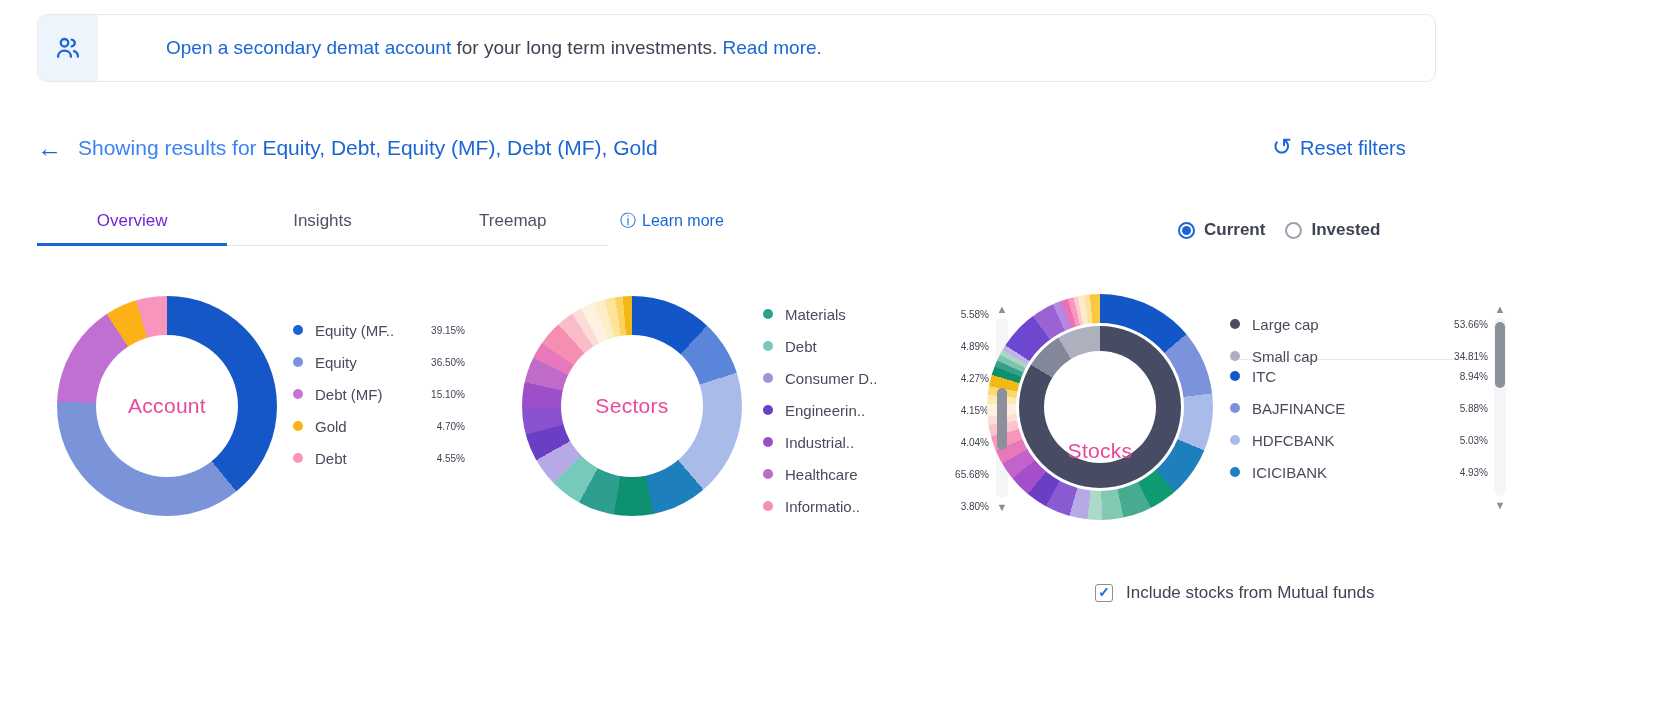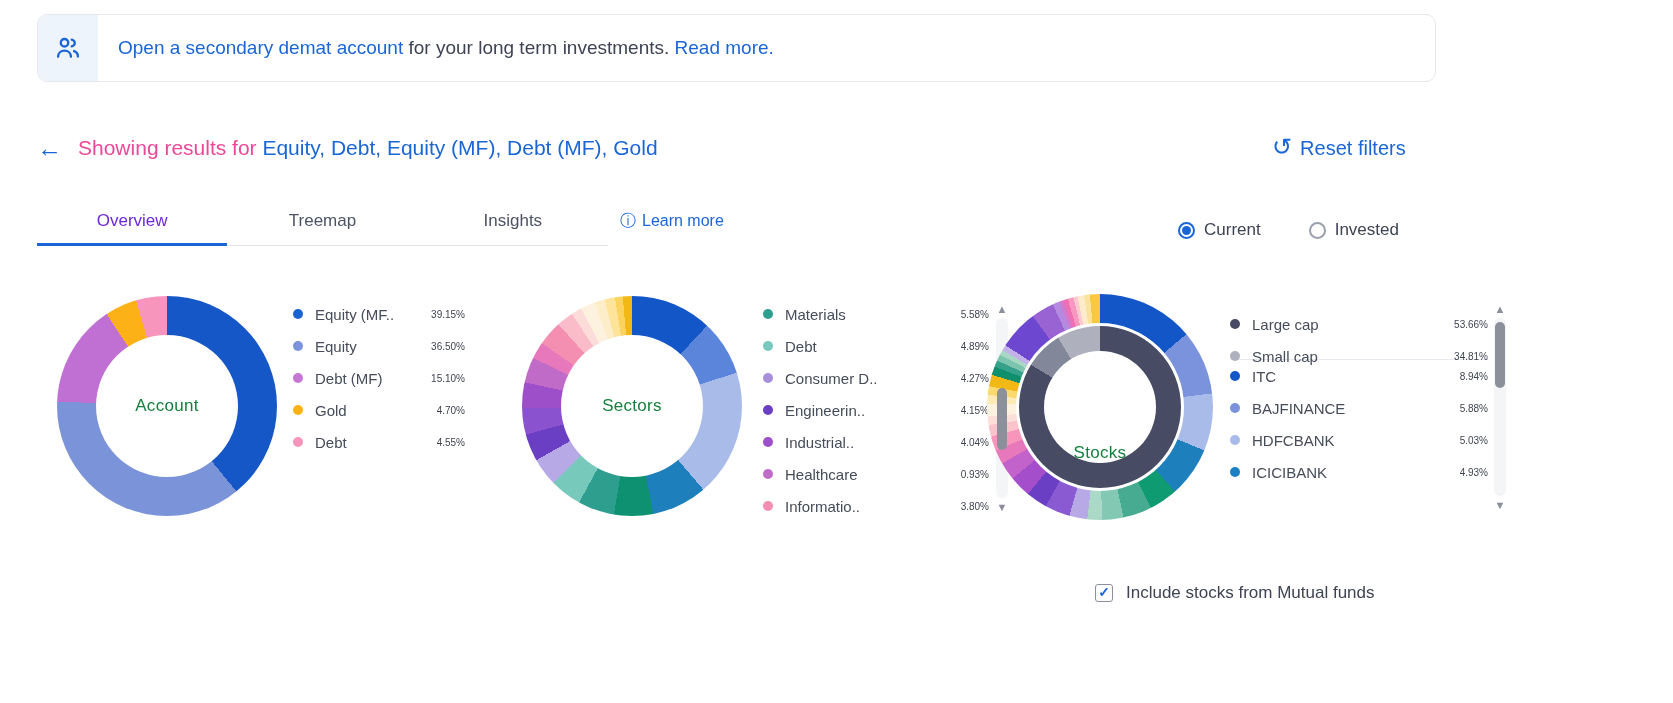--- a/index.html
+++ b/index.html
@@ -1,58 +1,58 @@
 <!DOCTYPE html>
 <html><head>
 <meta charset="utf-8">
 <style>
   html,body{margin:0;padding:0;background:#fff;}
   body{font-family:"Liberation Sans", sans-serif;color:#3d4354;}
   .page{position:relative;width:1673px;height:703px;background:#fff;overflow:hidden;}
 
   
   .banner{position:absolute;left:37px;top:14px;width:1397px;height:66px;border:1px solid #e6e8ec;
-          border-radius:10px;display:flex;align-items:stretch;overflow:hidden;background:#fff;}
+          border-radius:10px;display:flex;align-items:stretch;overflow:hidden;background:#fff;gap:48px;}
   .banner-icon-box{width:60px;background:#eef4fc;display:flex;align-items:center;justify-content:center;flex:0 0 60px;}
   .banner-text{display:flex;align-items:center;padding-left:20px;font-size:19px;color:#3f4454;white-space:pre;}
   .link{color:#1b66d6;cursor:pointer;}
 
   
   .results-bar{position:absolute;left:37px;top:131px;width:1397px;height:34px;font-size:21px;display:flex;align-items:center;}
   .back-arrow{color:#1b66d6;font-size:25px;margin-right:16px;cursor:pointer;line-height:1;}
-  .results-text{color:#ec4899;white-space:pre;}
+  .results-text{color:#3b82f6;white-space:pre;}
   .reset{position:absolute;left:1272px;top:131px;height:34px;display:flex;align-items:center;color:#1b66d6;font-size:20px;cursor:pointer;}
   .reset-icon{font-size:24px;margin-right:8px;line-height:1;transform:translateY(-1px);}
 
   
   .tab-bar{position:absolute;left:37px;top:197px;width:571px;height:48px;display:flex;border-bottom:1px solid #e3e5ea;}
   .tab{flex:1;display:flex;align-items:center;justify-content:center;font-size:17px;color:#4d5364;cursor:pointer;position:relative;}
   .tab.active{color:#6d28d9;}
   .tab.active::after{content:'';position:absolute;left:0;right:0;bottom:-1px;height:3px;background:#1b66d6;}
   .learn-more{position:absolute;left:620px;top:205px;height:32px;display:flex;align-items:center;color:#1b66d6;font-size:16px;cursor:pointer;}
   .learn-more .info-i{font-size:16px;margin-right:6px;}
 
   
-  .view-toggle{position:absolute;left:1178px;top:220px;display:flex;gap:48px;}
+  .view-toggle{position:absolute;left:1178px;top:220px;display:flex;gap:20px;font-weight:bold;}
   .radio-opt{display:flex;align-items:center;gap:9px;cursor:pointer;}
   .radio-circle{width:17px;height:17px;border:2px solid #9aa0ac;border-radius:50%;position:relative;box-sizing:border-box;flex:0 0 17px;}
   .radio-circle.sel{border-color:#1b66d6;}
   .radio-circle.sel::after{content:'';position:absolute;inset:2px;background:#1b66d6;border-radius:50%;}
   .radio-label{font-size:17px;color:#3f4454;}
 
   
   .chart-group{position:absolute;}
   .donut{border-radius:50%;position:relative;}
   .donut-hole{position:absolute;left:50%;top:50%;transform:translate(-50%,-50%);width:142px;height:142px;
               background:#fff;border-radius:50%;display:flex;align-items:center;justify-content:center;}
   .ring2{position:absolute;left:50%;top:50%;transform:translate(-50%,-50%);width:168px;height:168px;border-radius:50%;
          border:3px solid #fff;box-sizing:border-box;}
   .donut-hole2{position:absolute;left:50%;top:50%;transform:translate(-50%,-50%);width:112px;height:112px;
                background:#fff;border-radius:50%;display:flex;align-items:flex-end;justify-content:center;}
-  .center-label{font-size:17px;color:#15803d;letter-spacing:.3px;}
+  .center-label{font-size:21px;color:#ec4899;letter-spacing:.3px;}
 
   .legend{position:absolute;display:flex;flex-direction:column;gap:8px;}
   .lrow{display:flex;align-items:center;height:24px;cursor:pointer;}
   .ldot{width:10px;height:10px;border-radius:50%;margin-right:12px;flex:0 0 10px;}
   .llab{flex:1;font-size:15px;color:#474c5a;white-space:nowrap;overflow:hidden;}
   .lval{font-size:10px;color:#3f4451;text-align:right;white-space:nowrap;}
   .legend-divider{height:1px;background:#e7e9ee;margin:3px 0 4px 0;}
 
   .vscroll{position:absolute;width:14px;display:flex;flex-direction:column;align-items:center;}
   .scroll-track{position:absolute;top:16px;bottom:16px;width:12px;left:1px;background:#f4f5f7;border-radius:6px;}
@@ -89,22 +89,22 @@
     <span class="results-text">Showing results for </span>
     <span class="link">Equity, Debt, Equity (MF), Debt (MF), Gold</span>
   </div>
   <div class="reset">
     <span class="reset-icon">↺</span>
     <span>Reset filters</span>
   </div>
 
   <div class="tab-bar">
       <div class="tab active">Overview</div>
+      <div class="tab">Insights</div>
       <div class="tab">Treemap</div>
-      <div class="tab">Insights</div>
     </div>
   <div class="learn-more">
     <span class="info-i">ⓘ</span>
     <span>Learn more</span>
   </div>
 
   <div class="view-toggle">
       <div class="radio-opt">
         <span class="radio-circle sel"></span>
         <span class="radio-label">Current</span>
@@ -114,21 +114,21 @@
         <span class="radio-label">Invested</span>
       </div>
     </div>
 
   <div class="chart-group" style="left:57px;top:296px;width:470px;height:224px;">
     <div class="donut ring" style="width: 220px; height: 220px; background: conic-gradient(rgb(21, 87, 199) 0deg, rgb(21, 87, 199) 140.94deg, rgb(123, 147, 217) 140.94deg, rgb(123, 147, 217) 272.34deg, rgb(192, 111, 210) 272.34deg, rgb(192, 111, 210) 326.7deg, rgb(252, 178, 22) 326.7deg, rgb(252, 178, 22) 343.62deg, rgb(247, 149, 189) 343.62deg, rgb(247, 149, 189) 360deg);">
       <div class="donut-hole">
         <span class="center-label">Account</span>
       </div>
     </div>
-    <div class="legend" style="left:236px;top:6px;width:172px;">
+    <div class="legend" style="left:236px;top:22px;width:172px;">
         <div class="lrow">
           <span class="ldot" style="background: rgb(27, 99, 209);"></span>
           <span class="llab">Equity (MF..</span>
           <span class="lval">39.15%</span>
         </div>
         <div class="lrow">
           <span class="ldot" style="background: rgb(123, 147, 220);"></span>
           <span class="llab">Equity</span>
           <span class="lval">36.50%</span>
         </div>
@@ -178,21 +178,21 @@
           <span class="lval">4.15%</span>
         </div>
         <div class="lrow">
           <span class="ldot" style="background: rgb(156, 79, 201);"></span>
           <span class="llab">Industrial..</span>
           <span class="lval">4.04%</span>
         </div>
         <div class="lrow">
           <span class="ldot" style="background: rgb(193, 107, 201);"></span>
           <span class="llab">Healthcare</span>
-          <span class="lval">0.93%</span>
+          <span class="lval">65.68%</span>
         </div>
         <div class="lrow">
           <span class="ldot" style="background: rgb(244, 143, 177);"></span>
           <span class="llab">Informatio..</span>
           <span class="lval">3.80%</span>
         </div>
       </div>
     <div class="vscroll" style="left:473px;top:6px;height:212px;">
       <span class="scroll-track"></span>
       <span class="scroll-arrow">▲</span>

